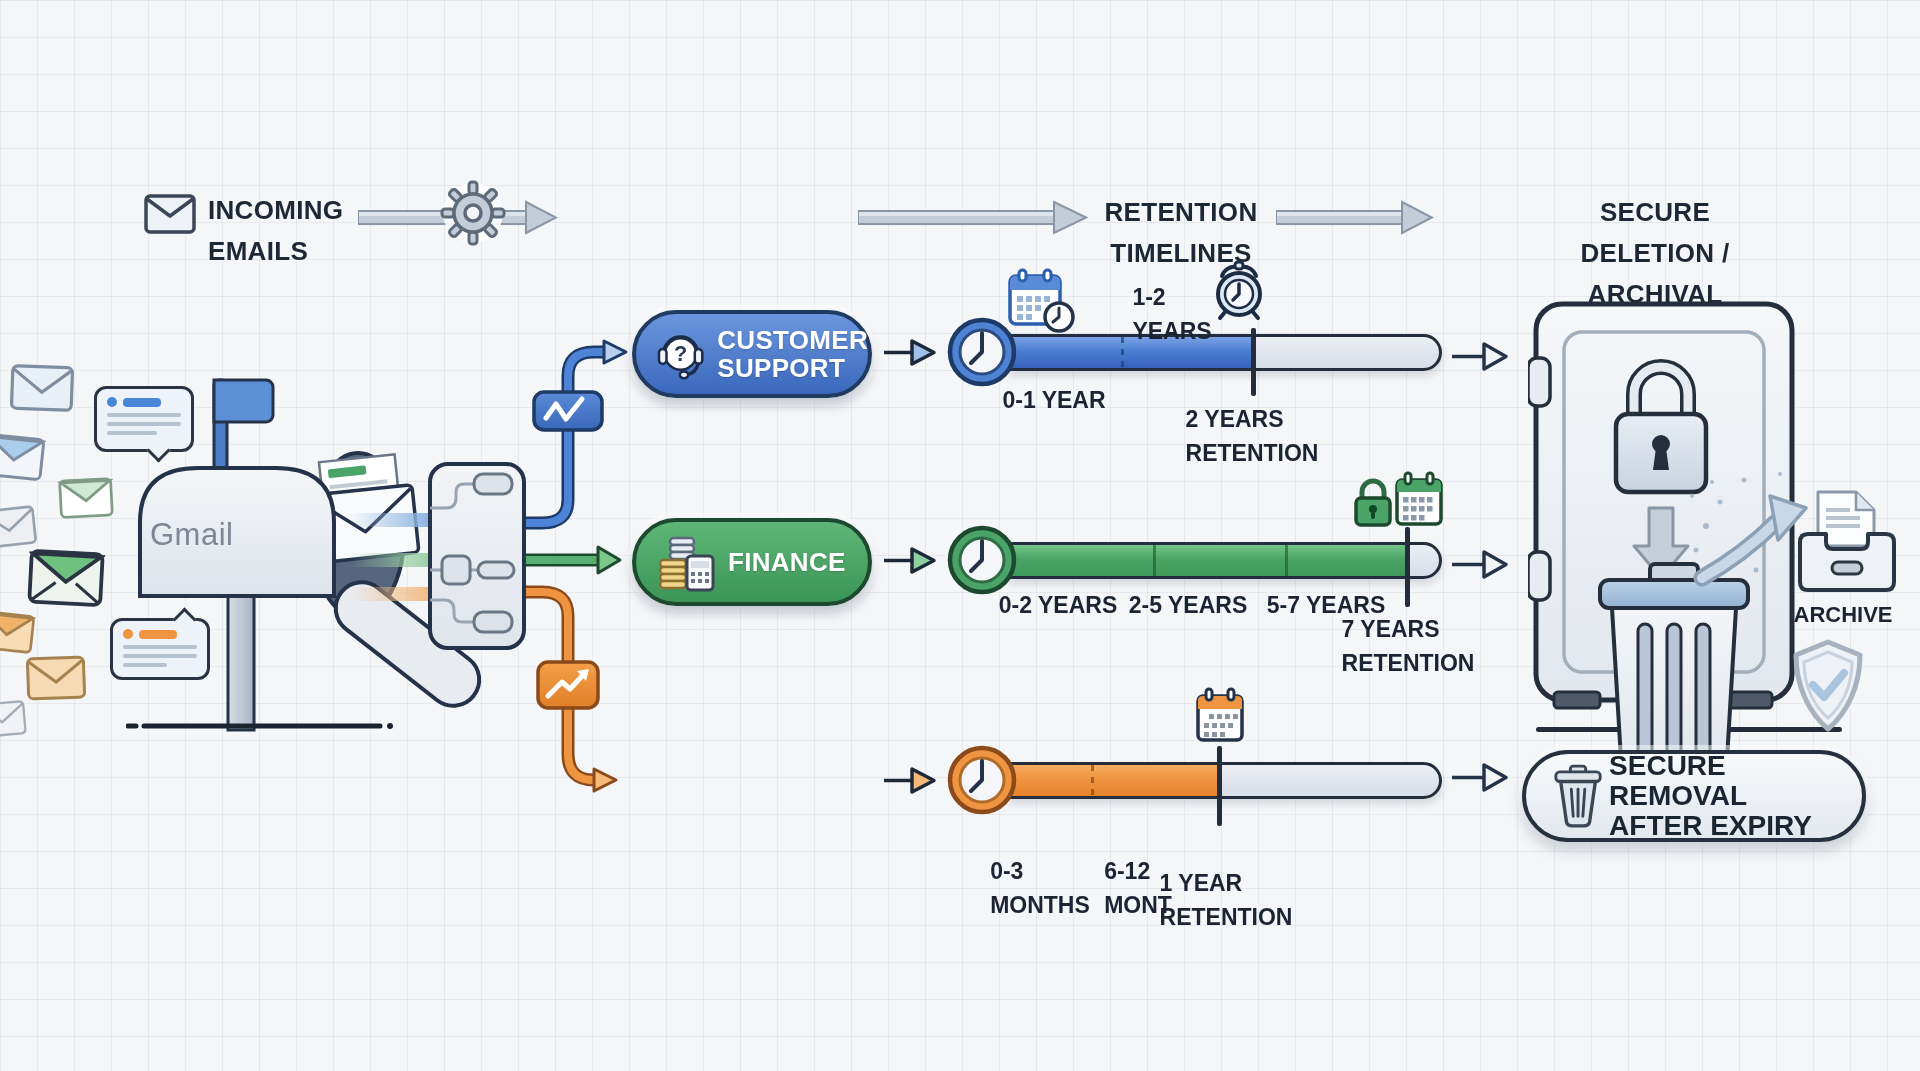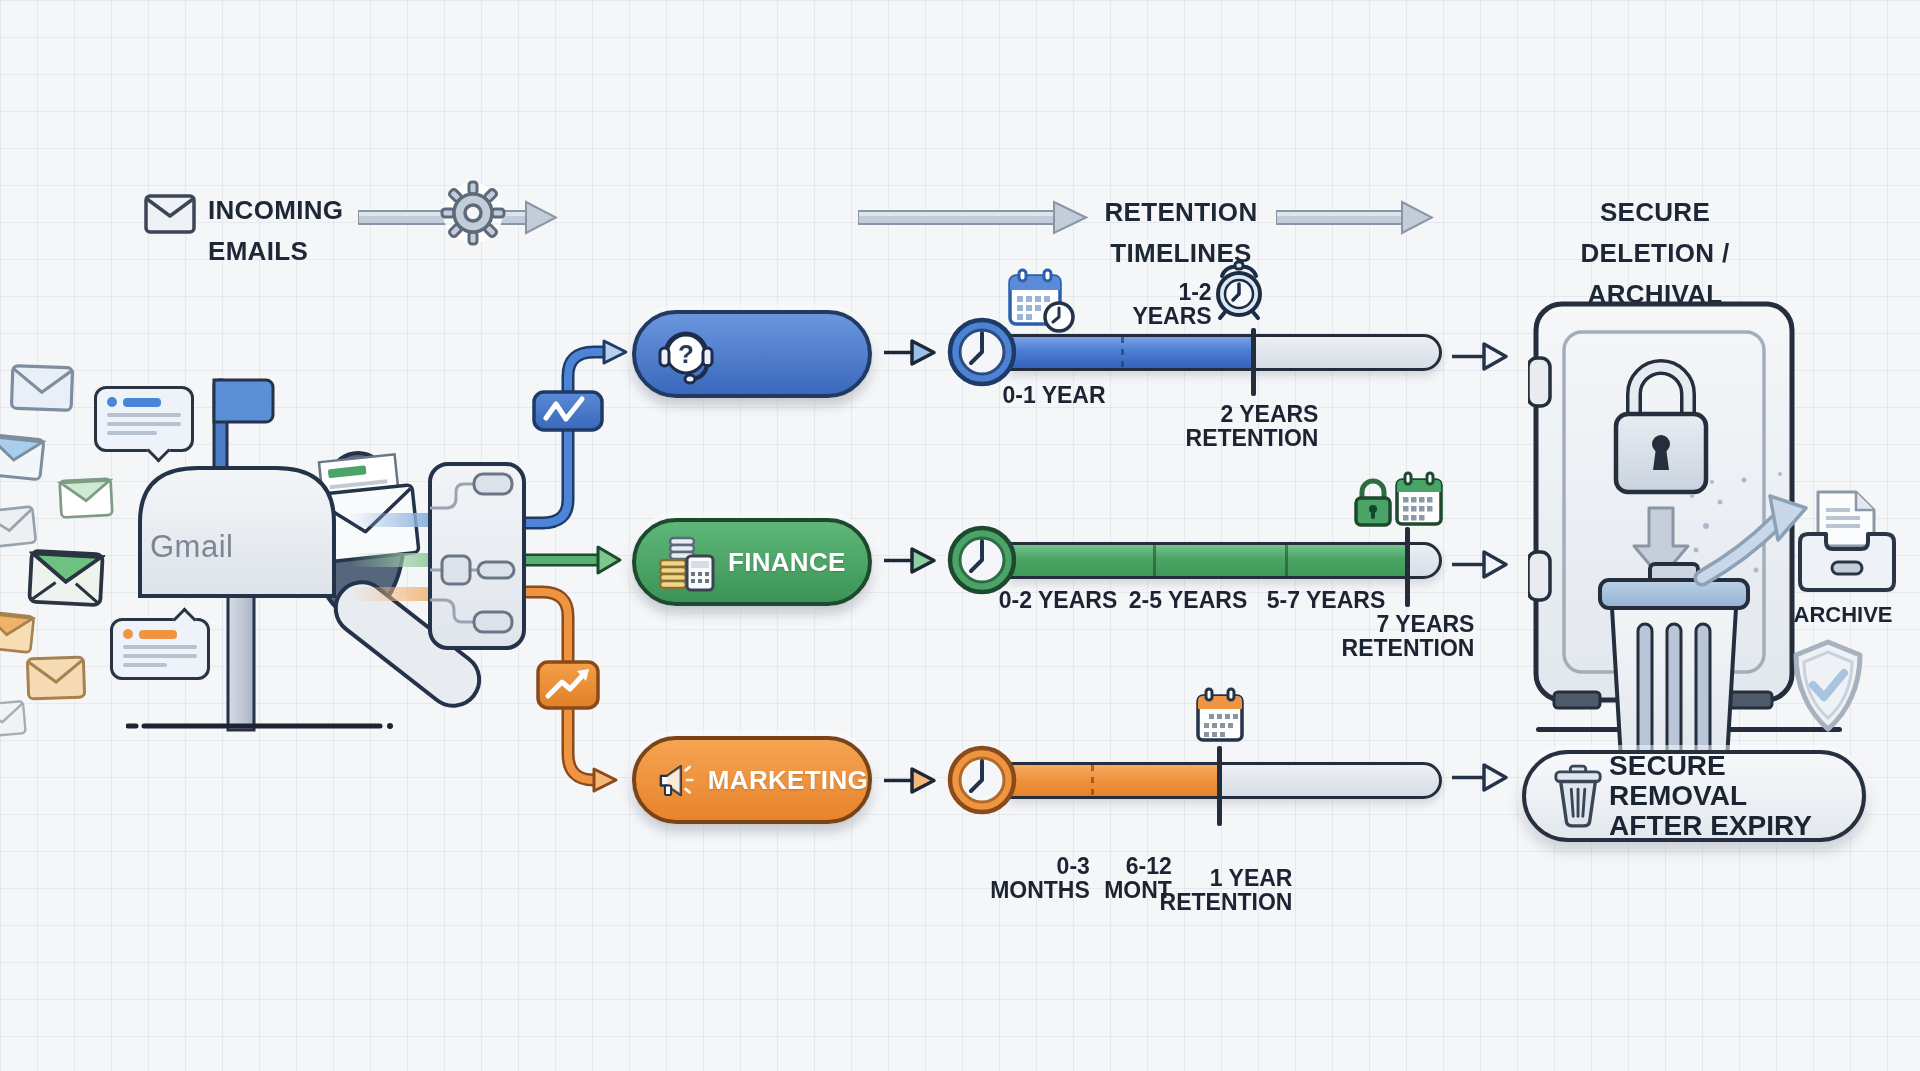--- a/index.html
+++ b/index.html
@@ -8,22 +8,22 @@
   #canvas::before{content:"";position:absolute;inset:0;
     background-image:linear-gradient(rgba(205,212,222,.38) 1px,transparent 1px),
                      linear-gradient(90deg,rgba(205,212,222,.38) 1px,transparent 1px);
     background-size:37px 37px;pointer-events:none;}
   .abs{position:absolute;}
   
   .step{position:absolute;white-space:pre-line;font-weight:800;font-size:26px;line-height:41px;
         color:#1d2736;letter-spacing:.3px;}
   .step.center{transform:translateX(-50%);text-align:center;}
   
-  .lbl{position:absolute;transform:translateX(-50%);text-align:right;white-space:pre-line;
-       font-weight:800;font-size:23px;line-height:24px;color:#1c2433;}
+  .lbl{position:absolute;transform:translateX(-50%);text-align:left;white-space:pre-line;
+       font-weight:800;font-size:23px;line-height:34px;color:#1c2433;}
   
   .pill{position:absolute;width:240px;height:88px;border-radius:44px;border:4px solid #203a62;
         display:flex;align-items:center;box-sizing:border-box;
         box-shadow:0 7px 12px rgba(50,65,90,.28),0 0 0 5px rgba(255,255,255,.5);}
   .pill .plabel{color:#fff;font-weight:800;font-size:26px;line-height:28px;white-space:pre-line;
         letter-spacing:.3px;text-shadow:0 1px 2px rgba(0,0,0,.18);margin-left:10px;}
   #pill-cs{left:632px;top:310px;background:linear-gradient(180deg,#6b96de,#3a68bc);border-color:#203a62;}
   #pill-fin{left:632px;top:518px;background:linear-gradient(180deg,#5fb679,#3b9557);border-color:#1d4a2e;}
   #pill-mkt{left:632px;top:736px;background:linear-gradient(180deg,#f5a452,#e8832c);border-color:#7a4418;}
   
@@ -42,21 +42,21 @@
   
   .bubble{position:absolute;background:#eef3fa;border:3px solid #2a3442;border-radius:12px;
           padding:8px 10px;box-sizing:border-box;}
   .b-row{display:flex;gap:6px;align-items:center;margin-bottom:6px;}
   .b-dot{width:10px;height:10px;border-radius:50%;}
   .b-bar{height:9px;border-radius:4px;width:38px;}
   .b-line{height:4px;background:#b6c2d0;border-radius:2px;margin-bottom:5px;}
   .tail{position:absolute;width:14px;height:14px;background:#eef3fa;
         border-right:3px solid #2a3442;border-bottom:3px solid #2a3442;}
   
-  #gmail-label{position:absolute;left:150px;top:517px;font-size:31px;font-weight:500;color:#7d8694;letter-spacing:.5px;margin-top:12px;}
+  #gmail-label{position:absolute;left:150px;top:517px;font-size:31px;font-weight:500;color:#7d8694;letter-spacing:.5px;}
   
   #secure-pill{position:absolute;left:1522px;top:750px;width:344px;height:92px;border-radius:46px;
         border:4px solid #27303e;background:linear-gradient(180deg,#f7f9fb,#e3e8ee);
         display:flex;align-items:center;box-sizing:border-box;
         box-shadow:0 8px 14px rgba(60,75,95,.25),0 0 0 5px rgba(255,255,255,.5);}
   #secure-pill .slabel{font-weight:800;font-size:28px;line-height:30px;color:#1b2431;white-space:pre-line;margin-left:5px;}
   #compliance{position:absolute;left:1694px;top:846px;transform:translateX(-50%);
         font-weight:700;font-size:23px;color:#333d49;letter-spacing:.6px;white-space:nowrap;}
   #archive-label{position:absolute;left:1843px;top:602px;transform:translateX(-50%);
         font-weight:800;font-size:22px;color:#1c2433;}
@@ -299,20 +299,22 @@
   <div class="pill" id="pill-cs">
     <svg style="margin-left:18px" width="64" height="64" viewBox="0 0 64 64">
       <path d="M12 32 A20 20 0 0 1 52 32" fill="none" stroke="#1c2c4a" stroke-width="5" stroke-linecap="round"></path>
       <circle cx="32" cy="32" r="19" fill="#ffffff" stroke="#1c2c4a" stroke-width="3"></circle>
       <text x="32" y="41" font-size="26" font-weight="bold" fill="#2b3a55" text-anchor="middle" font-family="Liberation Sans, sans-serif">?</text>
       <rect x="6" y="26" width="9" height="18" rx="4.5" fill="#eef2f8" stroke="#1c2c4a" stroke-width="3"></rect>
       <rect x="49" y="26" width="9" height="18" rx="4.5" fill="#eef2f8" stroke="#1c2c4a" stroke-width="3"></rect>
       <path d="M53 44 Q50 56 38 57" fill="none" stroke="#1c2c4a" stroke-width="4" stroke-linecap="round"></path>
       <ellipse cx="36" cy="57" rx="5" ry="4" fill="#eef2f8" stroke="#1c2c4a" stroke-width="3"></ellipse>
     </svg>
+    <span class="plabel">CUSTOMER
+SUPPORT</span>
   </div>
 
   <div class="pill" id="pill-fin">
     <svg style="margin-left:18px" width="64" height="64" viewBox="0 0 64 64">
       <g fill="#e8edf4" stroke="#5a6a7c" stroke-width="2.5">
         <rect x="16" y="8" width="24" height="7" rx="3.5"></rect>
         <rect x="16" y="15" width="24" height="7" rx="3.5"></rect>
         <rect x="16" y="22" width="24" height="7" rx="3.5"></rect>
       </g>
       <g fill="#f2d48a" stroke="#8a7030" stroke-width="2.5">
@@ -328,33 +330,20 @@
           <rect x="44" y="42" width="4" height="4"></rect>
           <rect x="51" y="42" width="4" height="4"></rect>
         <rect x="37" y="49" width="4" height="4"></rect>
           <rect x="44" y="49" width="4" height="4"></rect>
           <rect x="51" y="49" width="4" height="4"></rect>
       </g>
     </svg>
     <span class="plabel">FINANCE</span>
   </div>
 
-  <div class="pill" id="pill-mkt">
-    <svg style="margin-left:18px" width="64" height="64" viewBox="0 0 64 64">
-      <path d="M10 26 h9 l20 -14 v42 l-20 -14 h-9 z" fill="#ffffff" stroke="#24324a" stroke-width="3.5" stroke-linejoin="round"></path>
-      <path d="M19 26 l20 -14 v42 l-20 -14" fill="#f6c08a" opacity=".35"></path>
-      <rect x="16" y="40" width="9" height="14" rx="2" fill="#ffffff" stroke="#24324a" stroke-width="3"></rect>
-      <g stroke="#fff3e2" stroke-width="4" stroke-linecap="round">
-        <path d="M46 18 L52 13"></path>
-          <path d="M48 32 H56"></path>
-          <path d="M46 45 L52 50"></path>
-      </g>
-    </svg>
-    <span class="plabel">MARKETING</span>
-  </div>
 
   <svg class="abs" style="left:880px;top:334px" width="60" height="37" viewBox="0 0 60 37">
     <path d="M4 18.5 H32" stroke="#1c2838" stroke-width="3.5"></path>
     <polygon points="32,7 54,18.5 32,30" fill="#9cc0e8" stroke="#1c2838" stroke-width="3.5" stroke-linejoin="round"></polygon>
   </svg>
   <svg class="abs" style="left:880px;top:542px" width="60" height="37" viewBox="0 0 60 37">
     <path d="M4 18.5 H32" stroke="#1c2838" stroke-width="3.5"></path>
     <polygon points="32,7 54,18.5 32,30" fill="#8cd0a0" stroke="#1c2838" stroke-width="3.5" stroke-linejoin="round"></polygon>
   </svg>
   <svg class="abs" style="left:880px;top:762px" width="60" height="37" viewBox="0 0 60 37">

